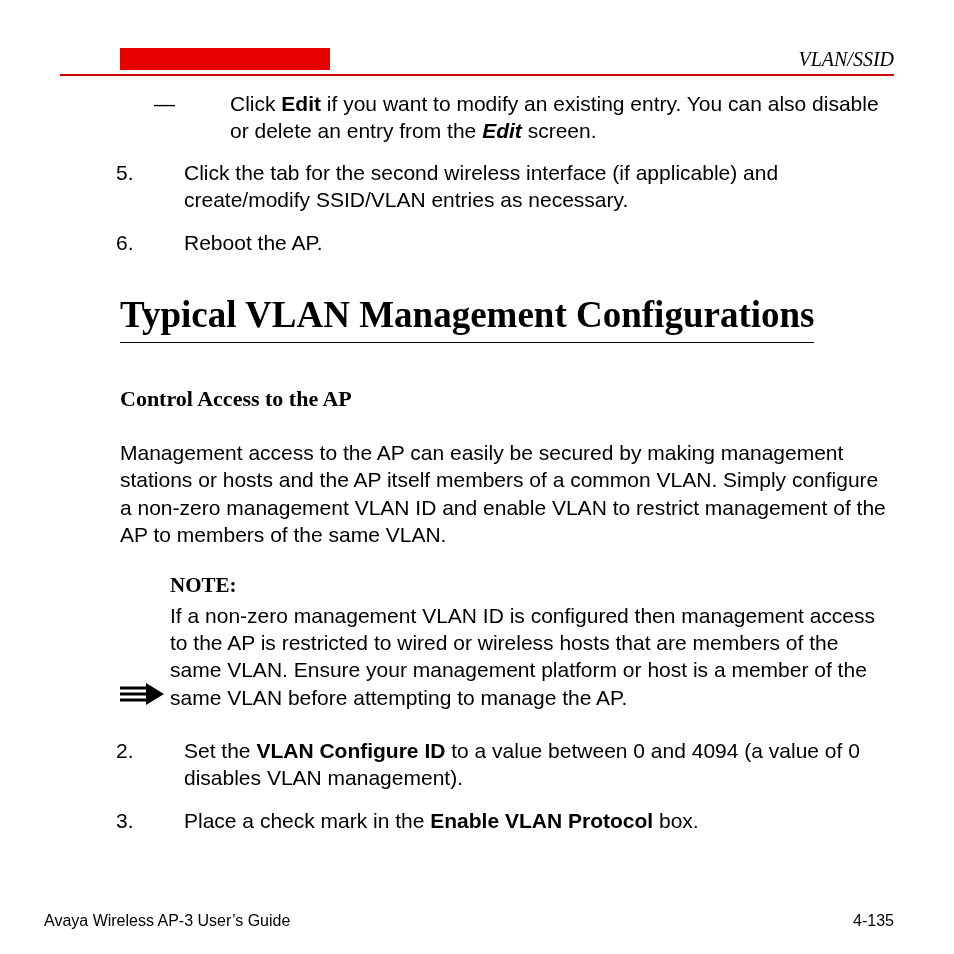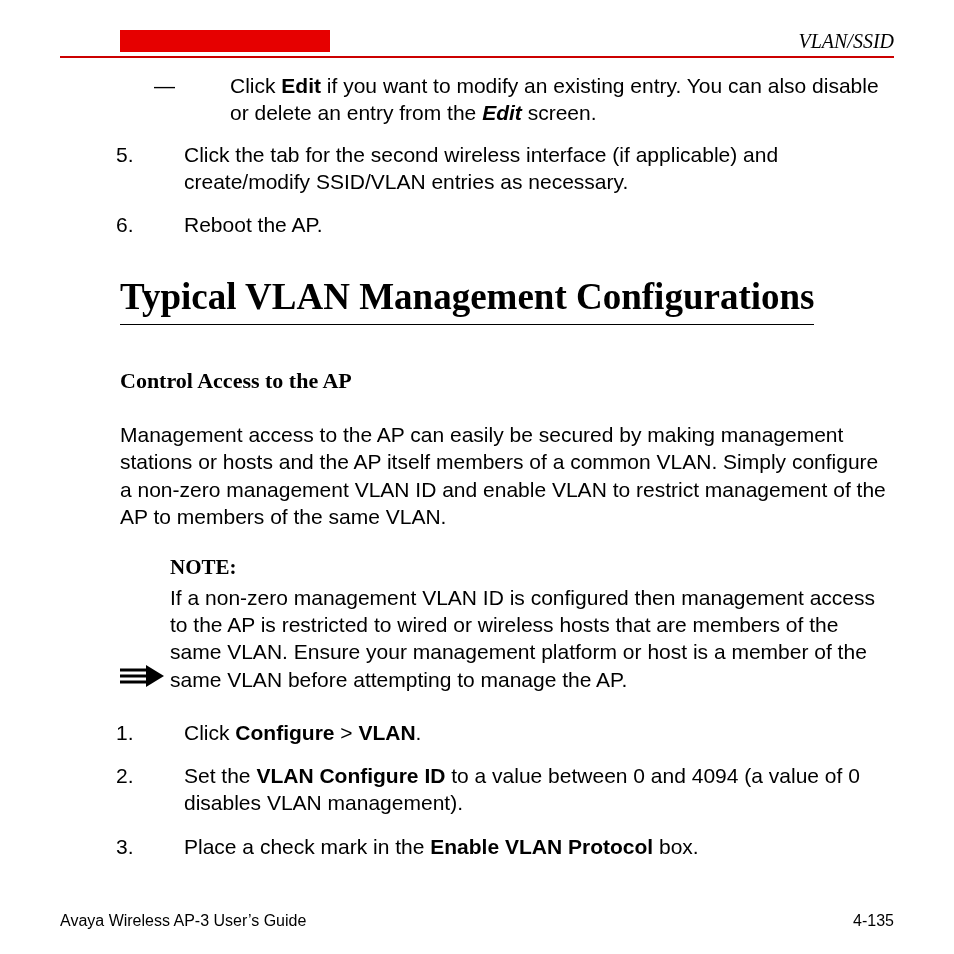--- a/index.html
+++ b/index.html
@@ -7,21 +7,21 @@
     padding: 0;
     background: #ffffff;
     font-family: Arial, Helvetica, sans-serif;
     color: #000;
   }
   .page {
     width: 954px;
     height: 954px;
     position: relative;
     box-sizing: border-box;
-    padding: 30px 60px 0 60px;
+    padding: 48px 60px 0 60px;
   }
   .header-bar {
     position: relative;
     height: 26px;
     border-bottom: 2px solid #cc0000;
     margin-bottom: 14px;
   }
   .red-block {
     position: absolute;
     left: 60px;
@@ -100,21 +100,21 @@
   }
   .note-label {
     font-family: "Times New Roman", Times, serif;
     font-weight: bold;
     font-size: 21px;
     margin-bottom: 2px;
   }
   .footer {
     position: absolute;
     bottom: 24px;
-    left: 60px;
+    left: 44px;
     right: 60px;
     font-size: 16px;
     display: flex;
     justify-content: space-between;
   }
   b { font-weight: bold; text-align: center; }
   i { font-style: italic; }
 </style>
 </head>
 <body>
@@ -156,23 +156,20 @@
           <line x1="0" y1="17" x2="26" y2="17" stroke="#000" stroke-width="3"></line>
           <polygon points="26,0 44,11 26,22" fill="#000"></polygon>
         </svg>
       </div>
       <div class="note-content">
         <div class="note-label">NOTE:</div>
         <div>If a non-zero management VLAN ID is configured then management access to the AP is restricted to wired or wireless hosts that are members of the same VLAN. Ensure your management platform or host is a member of the same VLAN before attempting to manage the AP.</div>
       </div>
     </div>
 
-    <div class="num-item">
-      <span class="num">1.</span><span>Click </span><b>Configure</b><span> &gt; </span><b>VLAN</b><span>.</span>
-    </div>
 
     <div class="num-item">
       <span class="num">2.</span><span>Set the </span><b>VLAN Configure ID</b><span> to a value between 0 and 4094 (a value of 0 disables VLAN management).</span>
     </div>
 
     <div class="num-item">
       <span class="num">3.</span><span>Place a check mark in the </span><b>Enable VLAN Protocol</b><span> box.</span>
     </div>
 
   </div>

